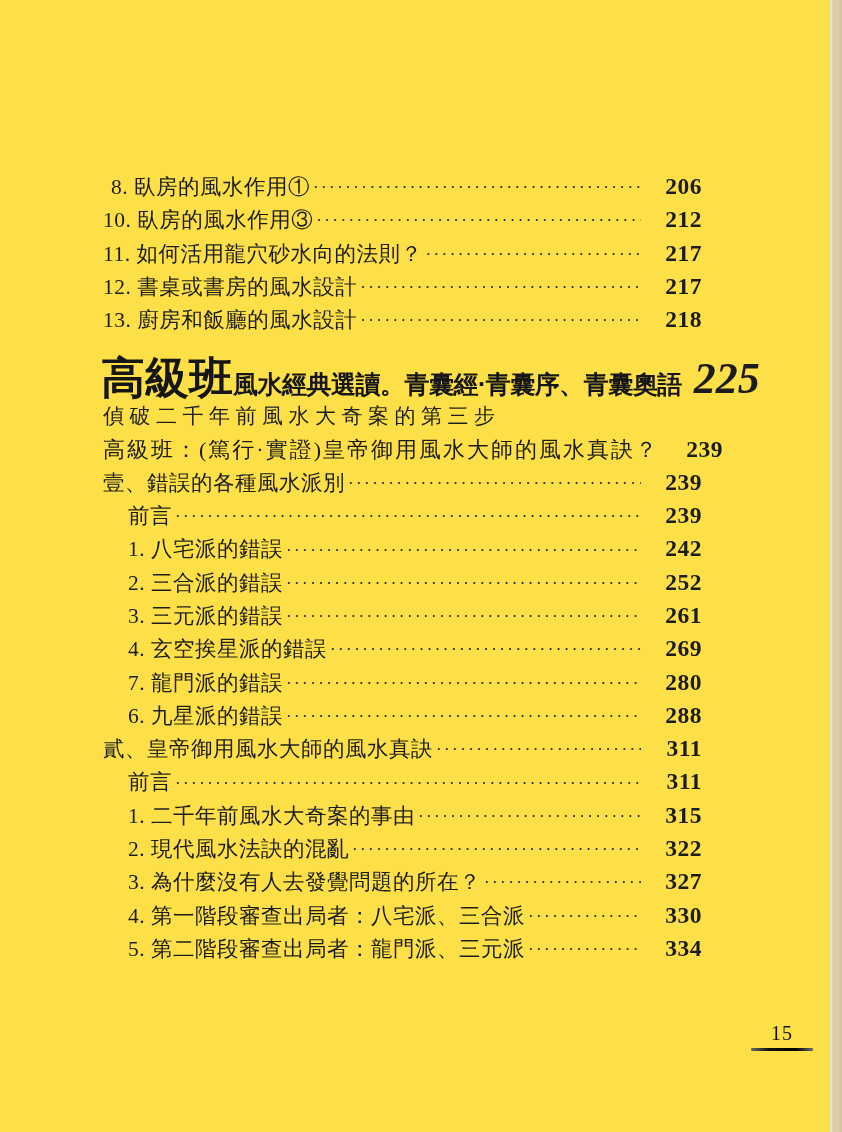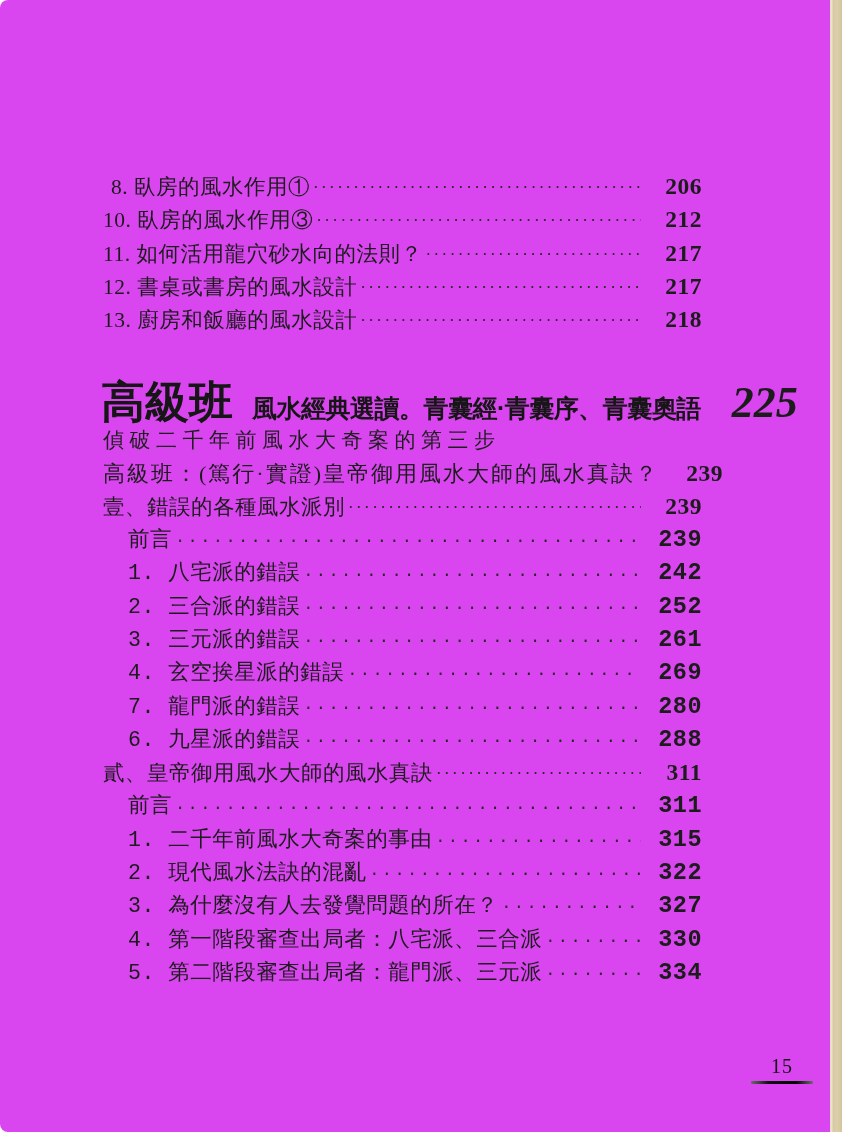--- a/index.html
+++ b/index.html
@@ -2,21 +2,21 @@
 <html><head>
 <meta charset="utf-8">
 <style>
   html,body{margin:0;padding:0;}
   body{
     width:842px;height:1132px;position:relative;overflow:hidden;
     background:#ffffff;
     font-family:"Liberation Serif","DejaVu Serif",serif;
     color:#1c1c1c;
   }
-  .sheet{position:absolute;inset:0;background:#d946ef;border-radius:8px;}
+  .sheet{position:absolute;inset:0;background:#fde047;}
   .paper-edge{
     position:absolute;top:0;right:0;width:11px;height:1132px;
     background:linear-gradient(to right,#efe8d6 0%,#d8caa2 22%,#dccfab 55%,#d2c49c 100%);
     border-left:1px solid #e3dcc8;
   }
   .content{position:absolute;left:103px;top:171px;width:599px;}
   .toc-row{display:flex;align-items:baseline;height:33.3px;}
   .toc-label{
     font-size:21.5px;white-space:nowrap;letter-spacing:0.5px;line-height:33.3px;
   }
@@ -25,39 +25,39 @@
     font-size:17px;letter-spacing:2.4px;color:#262626;
     align-self:center;line-height:1;
   }
   .leader::after{content:"····················································································································································";}
   .leader.blank::after{content:"";}
   .toc-page{
     flex:0 0 55px;text-align:right;font-weight:700;font-size:23.5px;
     letter-spacing:0.5px;
   }
   .ind-1{padding-left:8px;}
-  .ind-2{padding-left:25px;font-family:Liberation Mono, monospace;}
+  .ind-2{padding-left:25px;}
   .kai .toc-label{letter-spacing:2px;font-size:22px;}
   .section-heading{
-    margin:36px 0 0 -2px;height:50px;
+    margin:12px 0 0 -2px;height:50px;
     display:flex;align-items:baseline;
     font-family:"Liberation Sans","DejaVu Sans",sans-serif;font-weight:700;
-    white-space:nowrap;color:#161616;gap:19px;
+    white-space:nowrap;color:#161616;
   }
   .title-main{font-size:44px;}
   .title-rest{font-size:25px;letter-spacing:-0.5px;}
   .title-page{
     font-family:"Liberation Serif","DejaVu Serif",serif;
     font-style:italic;font-weight:600;font-size:44px;margin-left:12px;color:#1c1c1c;
   }
   .tagline{
     height:34px;display:flex;align-items:center;
     font-size:21px;letter-spacing:5.5px;white-space:nowrap;color:#1e1e1e;
   }
-  .footer{position:absolute;left:751px;top:1055px;width:62px;text-align:center;}
+  .footer{position:absolute;left:751px;top:1022px;width:62px;text-align:center;}
   .folio{font-size:20px;letter-spacing:1px;color:#111;}
   .folio-rule{
     margin:3px auto 0;width:62px;height:3px;
     background:linear-gradient(to right,#6b6b6b 0%,#111 28%,#000 72%,#6b6b6b 100%);
     border-radius:1px;
   }
 </style>
 </head>
 <body>
 

